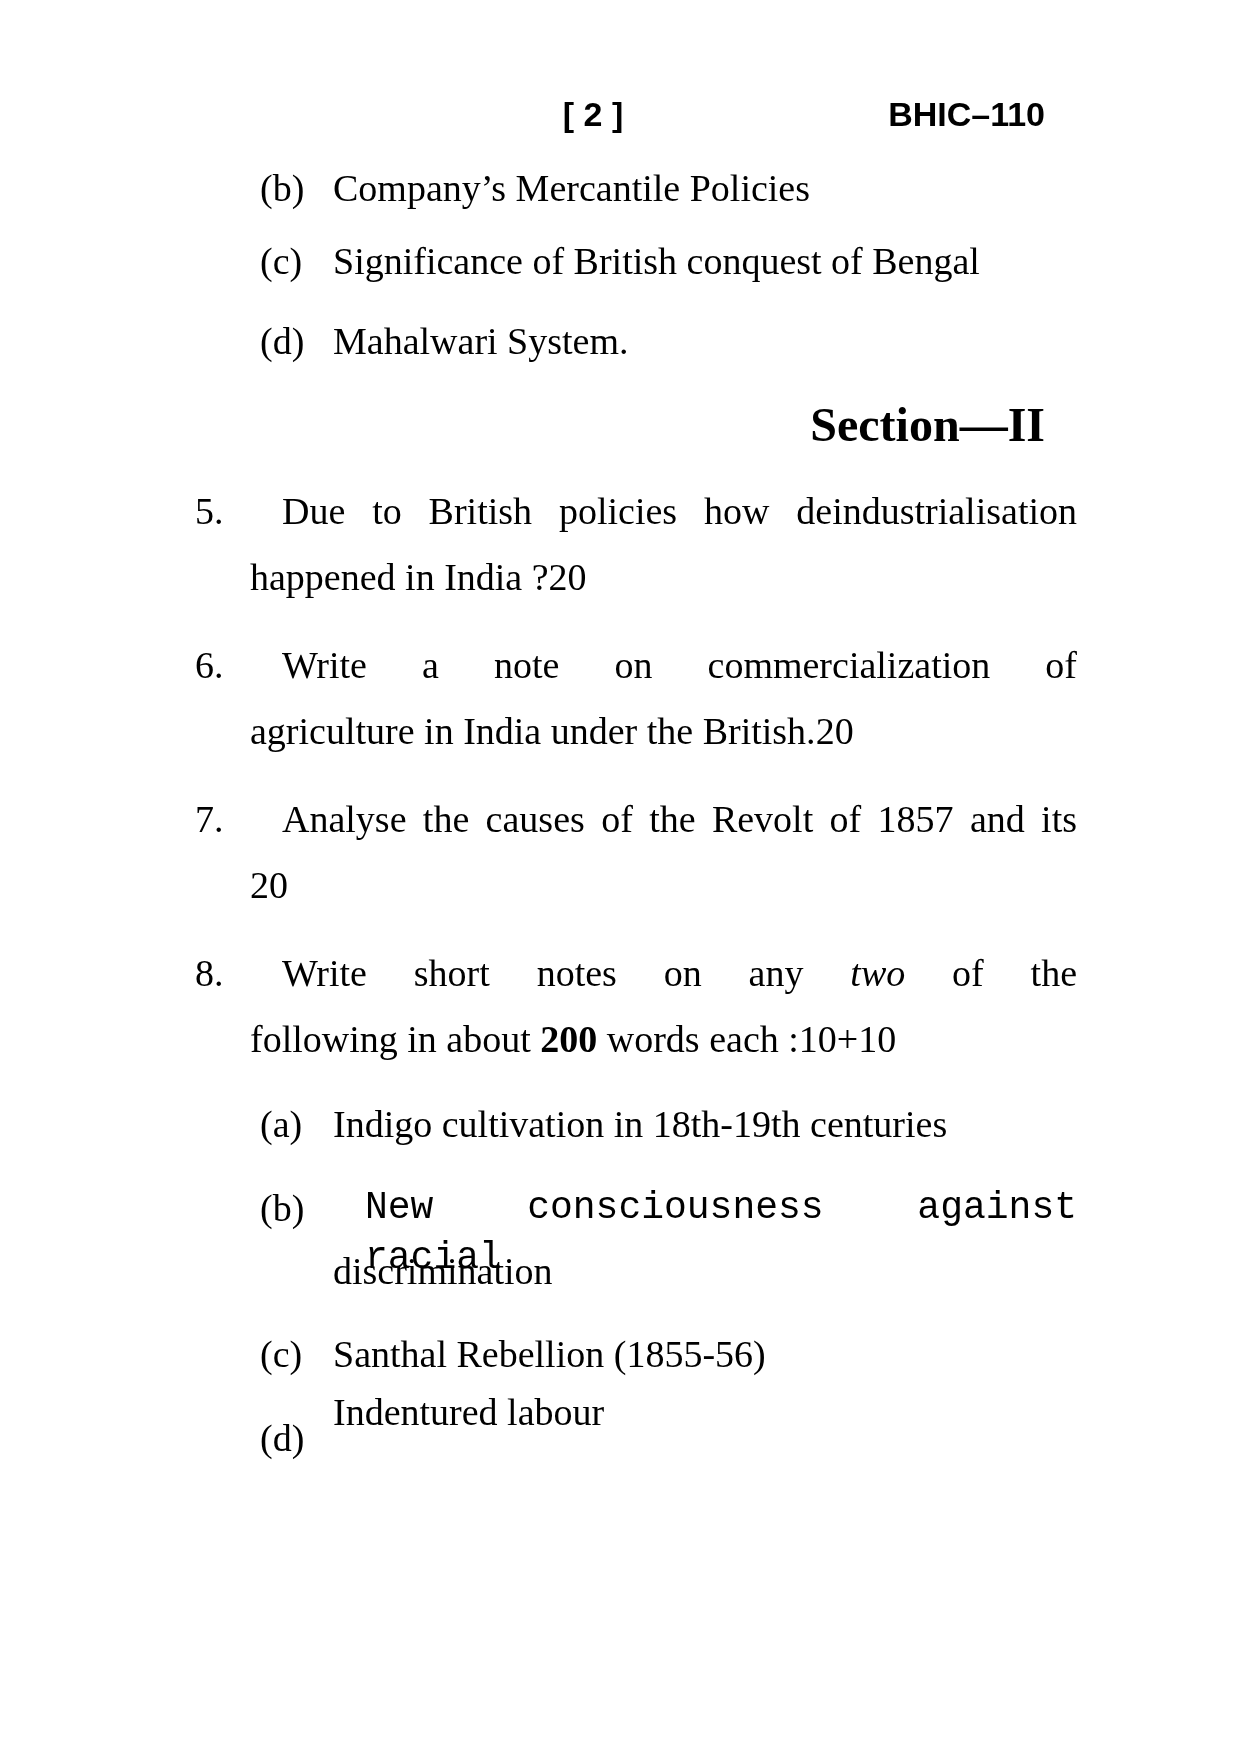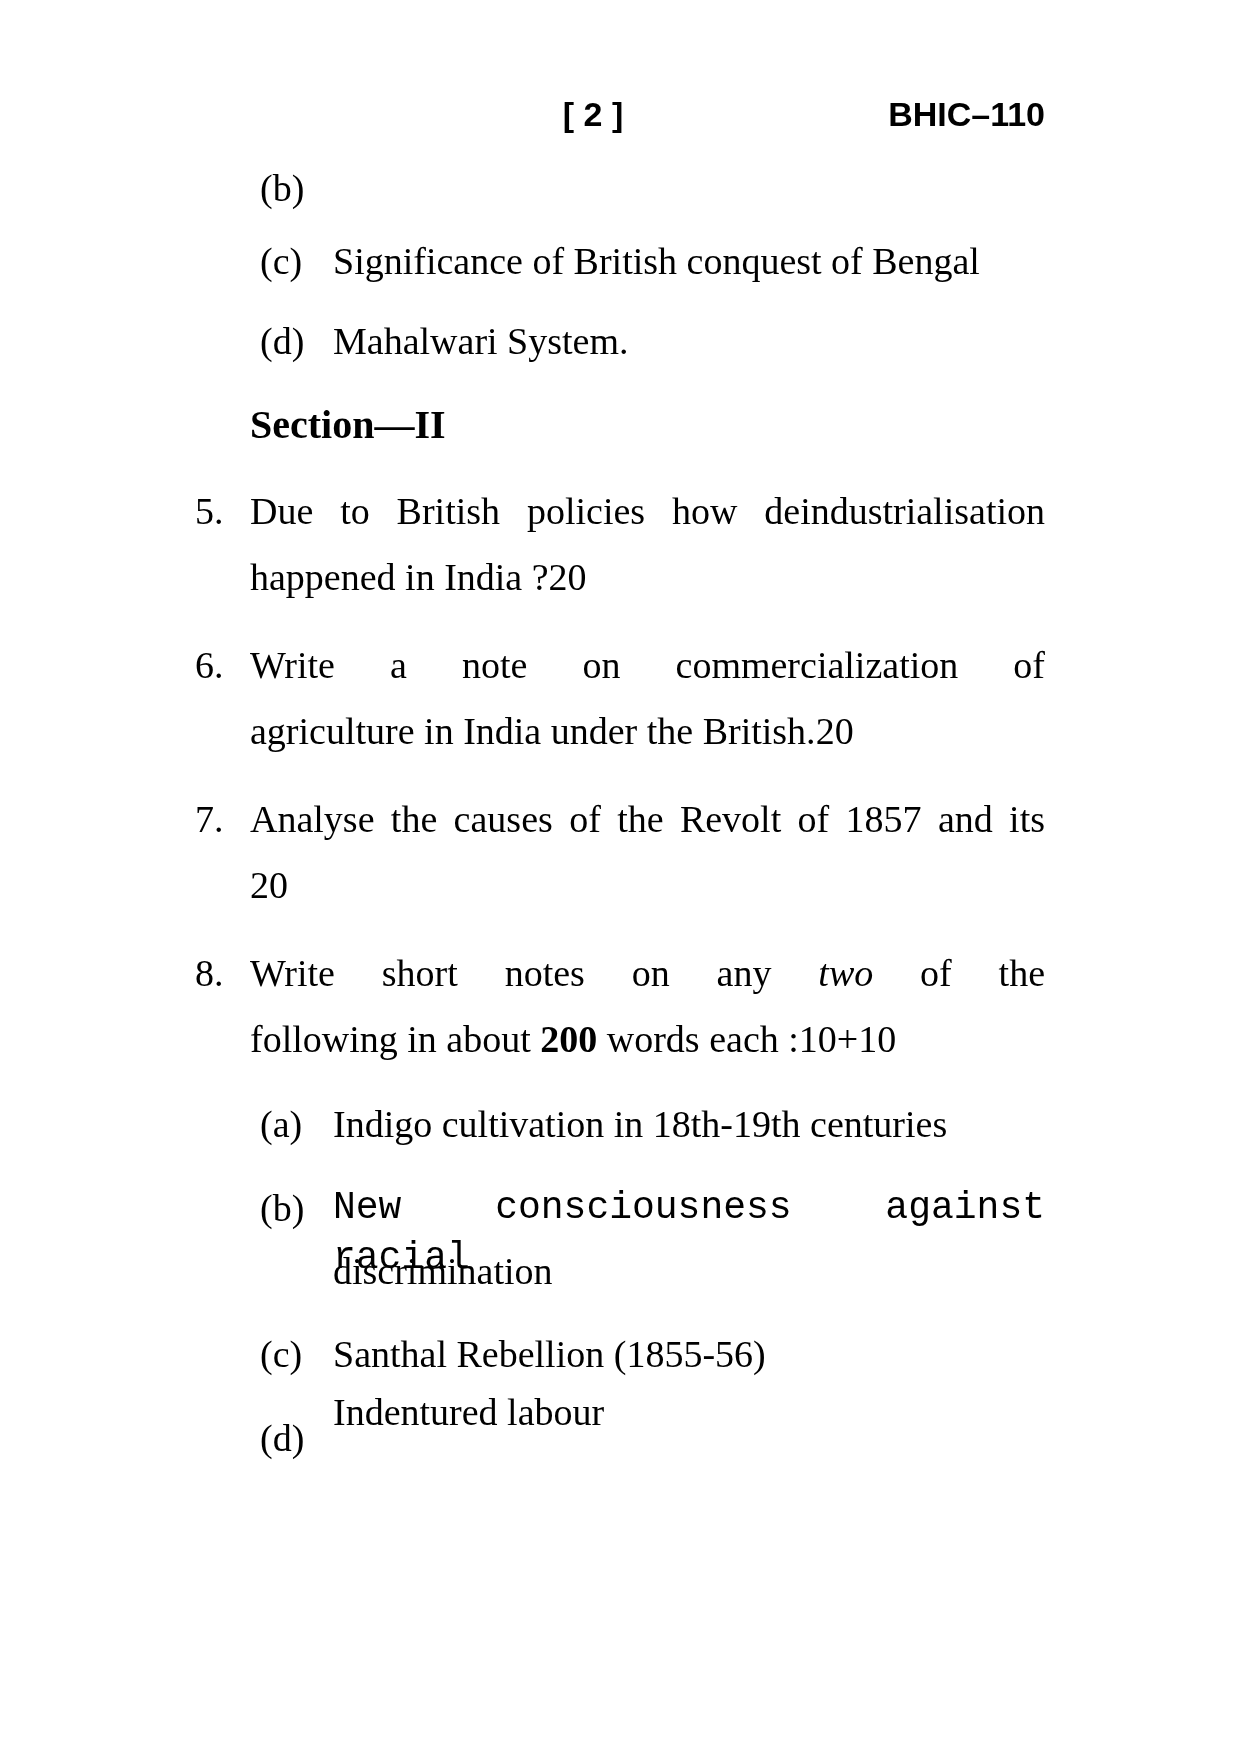--- a/index.html
+++ b/index.html
@@ -21,48 +21,49 @@
   .hdr { font-family: "Liberation Sans", "DejaVu Sans", sans-serif;
          font-weight: bold; font-size: 34px; line-height: 42px; }
   .page-num { left: 443px; top: 93px; width: 300px; text-align: center; }
   .course-code { left: 790px; top: 93px; width: 255px; text-align: right; }
 
   
   .opt-label { left: 260px; width: 68px; }
   .opt-text  { left: 333px; }
 
   
-  .section-heading { left: 250px; top: 400px; width: 795px; text-align: left;
-                     font-weight: bold; font-size: 40px; }
+  .section-heading { left: 250px; top: 400px; width: 795px; text-align: right;
+                     font-weight: bold; font-size: 48px; }
 
   
   .q-num  { left: 195px; width: 50px; }
   .q-line { left: 250px; width: 795px; }
 
   
-  .justify { white-space: normal; text-align: justify; text-align-last: justify; }
+  .justify { white-space: normal; text-align: justify; text-align-last: justify; margin-left: 32px; }
 
   
   .flexline { display: flex; }
 
   
   .sub-line { left: 333px; width: 712px; font-family: Liberation Mono, monospace; }
 
   .bold { font-weight: bold; }
   .bolditalic { font-weight: normal; font-style: italic; }
 </style>
 </head>
 <body>
 
 <div class="page">
 
   <div class="row hdr page-num">[ 2 ]</div>
   <div class="row hdr course-code">BHIC–110</div>
 
   <div class="row opt-label" style="top:163px">(b)</div>
+  <div class="row opt-text" style="top:163px">Company’s Mercantile Policies</div>
 
   <div class="row opt-label" style="top:236px">(c)</div>
   <div class="row opt-text" style="top:236px">Significance of British conquest of Bengal</div>
 
   <div class="row opt-label" style="top:316px">(d)</div>
   <div class="row opt-text" style="top:316px">Mahalwari System.</div>
 
   <div class="row section-heading">Section—II</div>
 
   <div class="row q-num" style="top:486px">5.</div>

